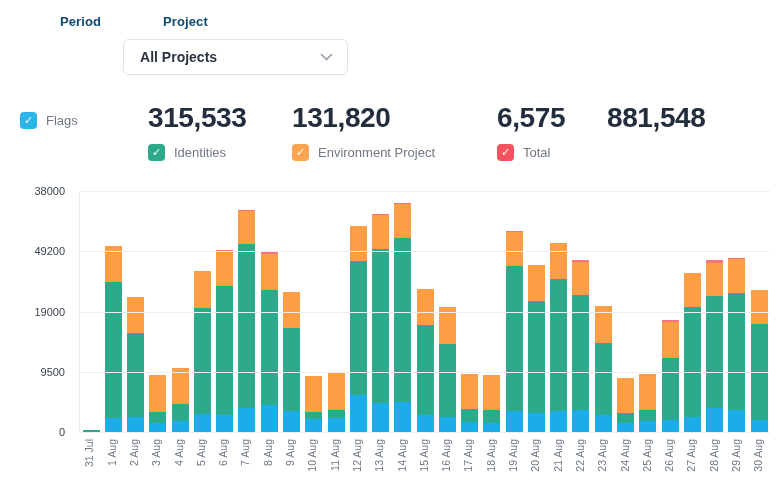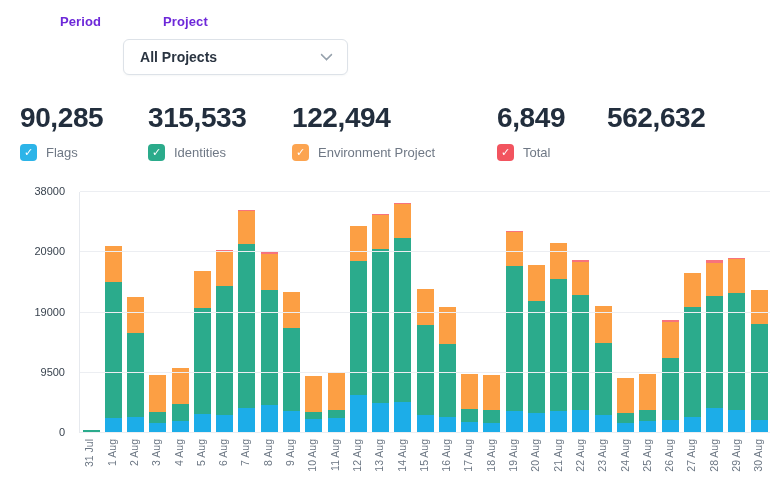--- a/index.html
+++ b/index.html
@@ -4,21 +4,21 @@
 <style>
   * { margin:0; padding:0; box-sizing:border-box; }
   html,body { background:#fff; }
   .page {
     position:relative; width:780px; height:501px; background:#ffffff;
     font-family:"Liberation Sans","DejaVu Sans",sans-serif; overflow:hidden;
   }
 
   
   .filters { position:absolute; top:14px; left:20px; display:flex; gap:22px; }
-  .filter-label { font-size:13px; font-weight:700; color:#6d28d9; margin-bottom:10px; letter-spacing:.1px;padding-left:40px; }
+  .filter-label { font-size:13px; font-weight:700; color:#0c4a6e; margin-bottom:10px; letter-spacing:.1px;padding-left:40px; }
   .select {
     width:225px; height:36px; border:1px solid #dde2e8; border-radius:6px; background:#fff;
     display:flex; align-items:center; justify-content:space-between; padding:0 16px;
     font-size:14px; font-weight:700; color:#2a3441; cursor:pointer;
     box-shadow:0 1px 2px rgba(30,40,60,.04);
   }
   .chev {
     width:9px; height:9px; border-right:2px solid #96a1ac; border-bottom:2px solid #96a1ac;
     transform:rotate(45deg) translate(-2px,-2px); border-radius:1px;
   }
@@ -65,58 +65,57 @@
       <div class="filter-label">Project</div>
       <div class="select">
         <span>All Projects</span>
         <span class="chev"></span>
       </div>
     </div>
   </div>
 
   <div class="stats">
     <div class="stat c0">
-      <div class="stat-value">90,285</div>
       <div class="stat-label-row">
         <span class="checkbox" style="background: rgb(44, 180, 232);">✓</span>
         <span>Flags</span>
       </div>
     </div>
     <div class="stat c1">
       <div class="stat-value">315,533</div>
       <div class="stat-label-row">
         <span class="checkbox" style="background: rgb(43, 171, 139);">✓</span>
         <span>Identities</span>
       </div>
     </div>
     <div class="stat c2">
-      <div class="stat-value">122,494</div>
+      <div class="stat-value">131,820</div>
       <div class="stat-label-row">
         <span class="checkbox" style="background: rgb(252, 164, 80);">✓</span>
         <span>Environment Project</span>
       </div>
     </div>
     <div class="stat c3">
-      <div class="stat-value">6,849</div>
+      <div class="stat-value">6,575</div>
       <div class="stat-label-row">
         <span class="checkbox" style="background: rgb(242, 84, 95);">✓</span>
         <span>Total</span>
       </div>
     </div>
     <div class="stat c4">
-      <div class="stat-value">562,632</div>
+      <div class="stat-value">881,548</div>
     </div>
   </div>
 
   <div class="chart">
     <div class="yaxis" id="yaxis">
         <div class="ytick" style="bottom: -5px;">0</div>
         <div class="ytick" style="bottom: 55.25px;">9500</div>
         <div class="ytick" style="bottom: 115.5px;">19000</div>
-        <div class="ytick" style="bottom: 175.75px;">20900</div>
+        <div class="ytick" style="bottom: 175.75px;">49200</div>
         <div class="ytick" style="bottom: 236px;">38000</div>
       </div>
     <div class="plot" id="plot">
       <div class="bars" id="bars">
           <div class="slot">
             <div class="bar">
               <div class="seg" style="background: rgb(28, 173, 232); height: 1px;"></div>
               <div class="seg" style="background: rgb(43, 171, 140); height: 2px;"></div>
             </div>
           </div>

